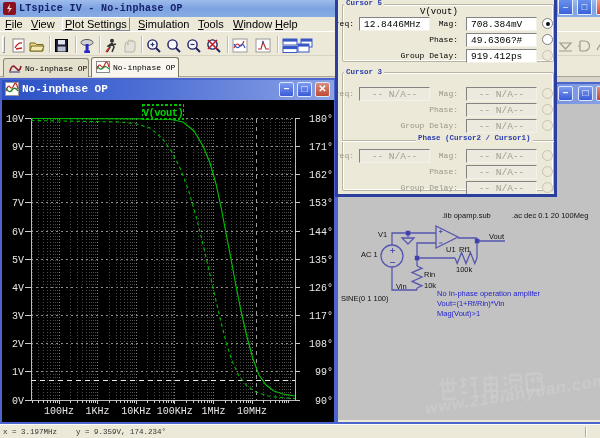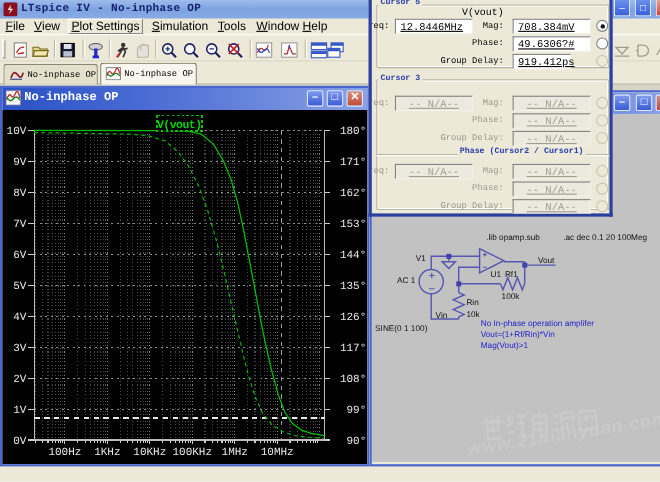--- a/index.html
+++ b/index.html
@@ -51,21 +51,21 @@
 .btxt text { font-family:"Liberation Sans",sans-serif; font-size:7.5px; fill:#2222cc; }
 .wmtxt { font-family:"Liberation Sans",sans-serif; font-size:16px; font-weight:bold; font-style:italic; fill:#d2d2d2; opacity:0.52; letter-spacing:1px; }
 .dialog { position:absolute; left:335px; top:0; width:222px; height:197px; background:#ece9d8;
   border:3px solid #2a3f9e; border-top:none; z-index:50; font-family:"Liberation Mono",monospace; overflow:hidden; }
 .gbox { position:absolute; border:1px solid #b8b4a4; border-radius:2px;
   box-shadow:inset 0 0 0 1px #fff; }
 .ghead { position:absolute; font-size:7.5px; font-weight:bold; color:#2a3cae; background:#ece9d8; padding:0 2px; white-space:nowrap; }
 .dl { position:absolute; font-size:8px; color:#000; white-space:pre; }
 .dl.dis { color:#9a968a; }
 .dbox { position:absolute; height:14px; background:#fff; border:1px solid; border-color:#848284 #f4f2e8 #f4f2e8 #848284;
-  font-size:9.5px; color:#000; padding:1px 0 0 4px; white-space:pre;text-decoration:underline; }
+  font-size:9.5px; color:#000; padding:1px 0 0 4px; white-space:pre; }
 .dbox.dis { background:#eceadf; color:#a09c8e; text-align:center; padding-left:0; }
 .radio { position:absolute; width:11px; height:11px; border-radius:50%; background:#fff;
   border:1px solid #808080; }
 .radio.rdis { background:#ece9d8; border-color:#c8c4b4; }
 .rdot { position:absolute; left:3px; top:3px; width:4px; height:4px; border-radius:50%; background:#101010; }
 .statusbar { position:absolute; left:0; top:424px; width:600px; height:14px; background:#ece9d8;
   border-top:1px solid #fff; font-size:7.5px; color:#333; }
 .statusbar .sep { position:absolute; left:585px; top:2px; width:2px; height:10px;
   border-left:1px solid #b0ac9c; border-right:1px solid #fff; }
 </style></head><body>
@@ -487,21 +487,21 @@
       <div class="dbox" style="left:21px;top:17px;width:71px">12.8446MHz</div>
 <div class="dl" style="right:96px;top:19px">Mag:</div>
       <div class="dbox" style="left:128px;top:17px;width:71px">708.384mV</div>
       <div class="radio" style="left:204px;top:18px">
         <div class="rdot"></div>
       </div>
 <div class="dl" style="right:96px;top:35px">Phase:</div>
       <div class="dbox" style="left:128px;top:33px;width:71px">49.6306?#</div>
       <div class="radio" style="left:204px;top:34px"></div>
 <div class="dl" style="right:96px;top:51px">Group Delay:</div>
-      <div class="dbox" style="left:128px;top:49px;width:53px">919.412ps</div>
+      <div class="dbox" style="left:128px;top:49px;width:71px">919.412ps</div>
       <div class="radio rdis" style="left:204px;top:50px"></div>
 <div class="dl dis" style="right:200px;top:89px">Freq:</div>
       <div class="dbox dis" style="left:21px;top:87px;width:71px">-- N/A--</div>
 <div class="dl dis" style="right:96px;top:89px">Mag:</div>
       <div class="dbox dis" style="left:128px;top:87px;width:71px">-- N/A--</div>
       <div class="radio rdis" style="left:204px;top:88px"></div>
 <div class="dl dis" style="right:96px;top:105px">Phase:</div>
       <div class="dbox dis" style="left:128px;top:103px;width:71px">-- N/A--</div>
       <div class="radio rdis" style="left:204px;top:104px"></div>
 <div class="dl dis" style="right:96px;top:121px">Group Delay:</div>
@@ -512,12 +512,17 @@
 <div class="dl dis" style="right:96px;top:151px">Mag:</div>
       <div class="dbox dis" style="left:128px;top:149px;width:71px">-- N/A--</div>
       <div class="radio rdis" style="left:204px;top:150px"></div>
 <div class="dl dis" style="right:96px;top:167px">Phase:</div>
       <div class="dbox dis" style="left:128px;top:165px;width:71px">-- N/A--</div>
       <div class="radio rdis" style="left:204px;top:166px"></div>
 <div class="dl dis" style="right:96px;top:183px">Group Delay:</div>
       <div class="dbox dis" style="left:128px;top:181px;width:71px">-- N/A--</div>
       <div class="radio rdis" style="left:204px;top:182px"></div>
   </div>
+  <div class="statusbar">
+    <div style="position:absolute;left:3px;top:3px">x = 3.197MHz</div>
+    <div style="position:absolute;left:76px;top:3px">y = 9.359V, 174.234°</div>
+    <div class="sep"></div>
+  </div>
 </div>
 </body></html>

